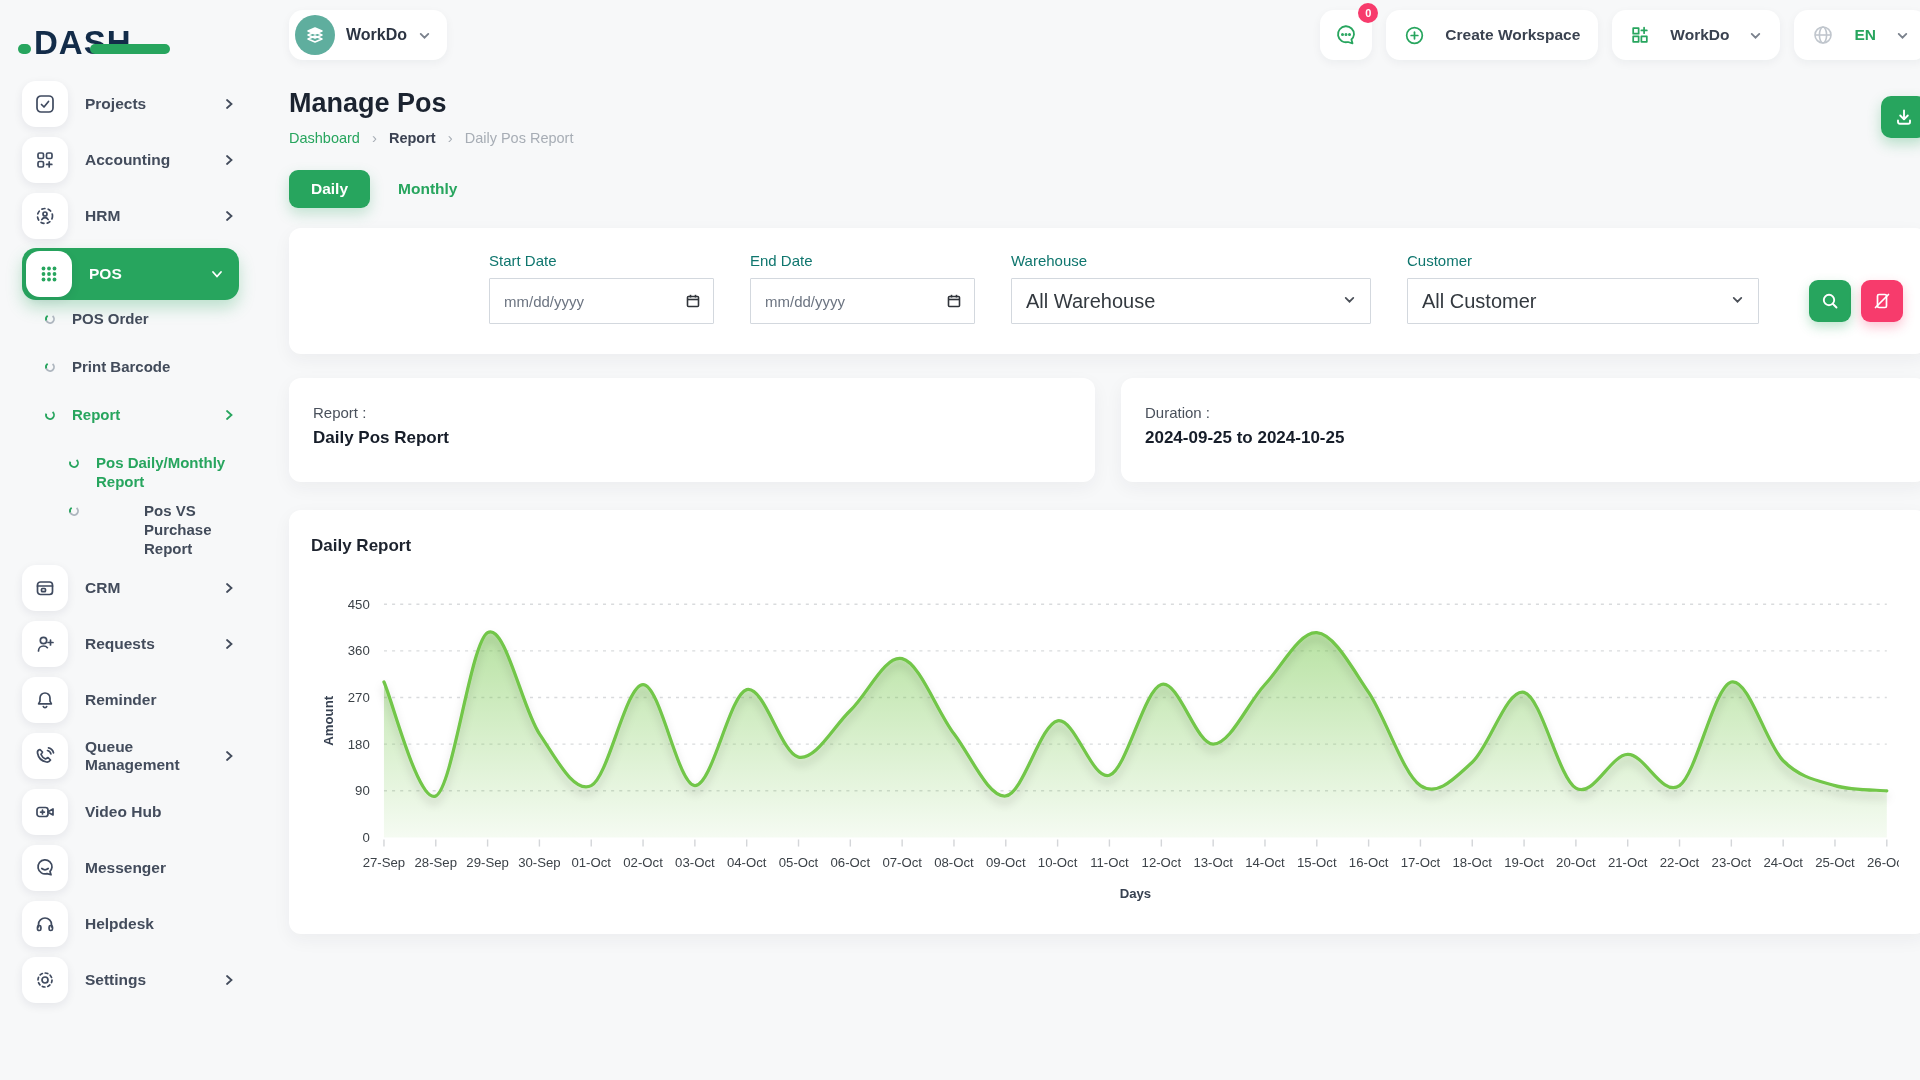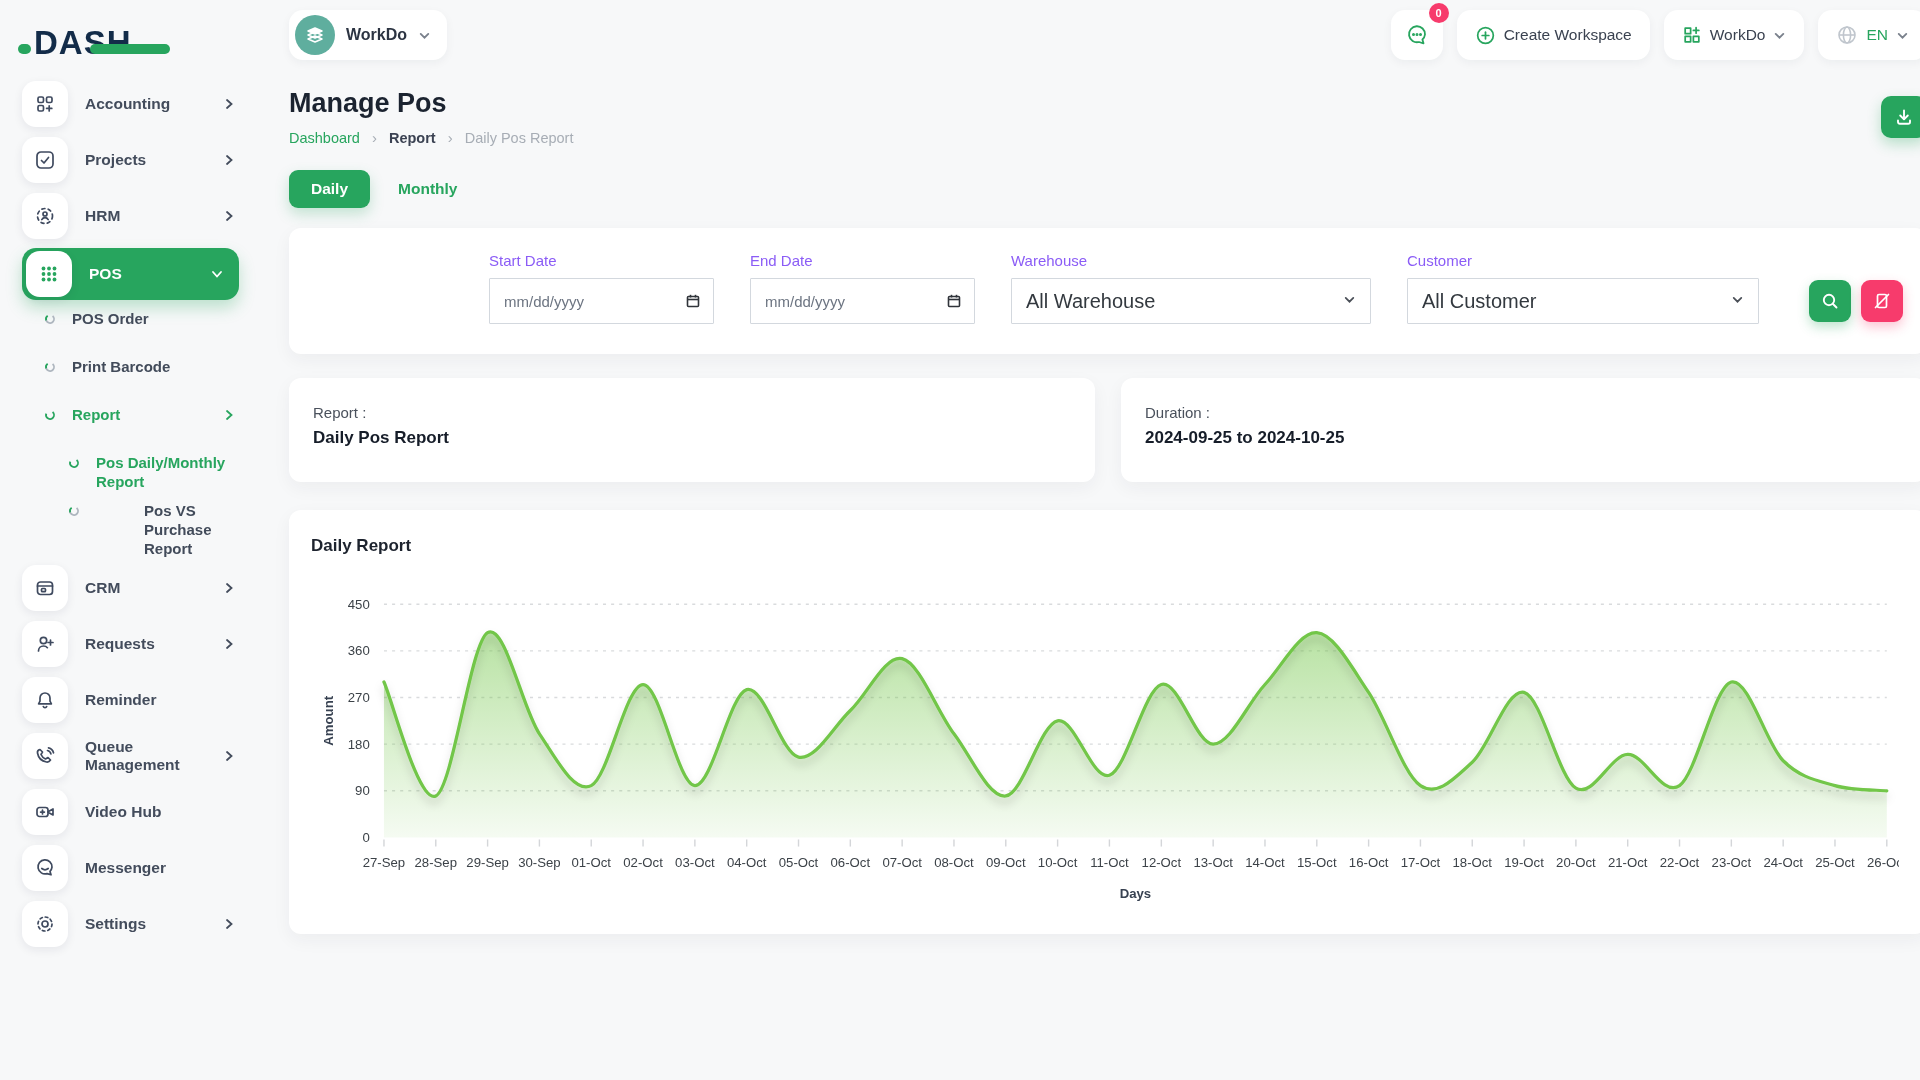--- a/index.html
+++ b/index.html
@@ -51,21 +51,21 @@
   .ws-pill { padding:5px 16px 5px 6px; gap:11px; }
   .avatar { width:40px; height:40px; border-radius:50%; background:#5fae9e; display:flex; align-items:center; justify-content:center; }
   .ws-name { font-size:16px; font-weight:600; color:#2c3442; }
   .top-right { margin-left:auto; display:flex; align-items:center; gap:14px; }
   .icon-btn { width:52px; justify-content:center; position:relative; }
   .badge {
     position:absolute; top:-7px; right:-6px; min-width:20px; height:20px; border-radius:10px;
     background:#f73b6c; color:#fff; font-size:11px; font-weight:700;
     display:flex; align-items:center; justify-content:center; padding:0 6px;
   }
-  .txt-pill { padding:0 18px; gap:8px; font-size:15.5px; font-weight:400; color:#3a4250; }
+  .txt-pill { padding:0 18px; gap:20px; font-size:15.5px; font-weight:700; color:#3a4250; }
   .txt-pill .en { color:#27a55e; }
 
   
   .page-head { margin-top:18px; position:relative; }
   .page-title { font-size:27px; font-weight:700; color:#1b2330; }
   .crumbs { display:flex; align-items:center; gap:12px; margin-top:10px; font-size:14.5px; }
   .crumb-link { color:#27a55e; cursor:pointer; }
   .crumb-mid { color:#3b4252; font-weight:600; cursor:pointer; }
   .crumb-cur { color:#a7adb5; }
   .crumb-sep { color:#a7adb5; font-size:15px; }
@@ -77,21 +77,21 @@
 
   .tabs { display:flex; align-items:center; margin-top:24px; gap:6px; }
   .tab { font-size:15.5px; font-weight:600; padding:10px 22px; border-radius:9px; cursor:pointer; }
   .tab.on { background:#27a55e; color:#fff; box-shadow:0 6px 14px rgba(39,165,94,.25);text-align:center; }
   .tab.off { color:#27a55e; }
 
   
   .card { background:#fff; border-radius:12px; box-shadow:0 6px 18px rgba(40,45,60,.05); }
   .filters { margin-top:20px; display:flex; align-items:flex-end; gap:36px; padding:24px 24px 30px; }
   .f-spacer { width:140px; flex-shrink:0; }
-  .field .f-label { font-size:15px; color:#8b5cf6; margin-bottom:9px; }
+  .field .f-label { font-size:15px; color:#0f766e; margin-bottom:9px; }
   .inp {
     position:relative; height:46px; border:1px solid #d3d8de; border-radius:1px; background:#fff;
     display:flex; align-items:center;
   }
   .inp input {
     border:none; outline:none; background:transparent; width:100%; height:100%;
     padding:0 38px 0 14px; font-size:15px; color:#5c6470;
     font-family:"Liberation Sans", sans-serif;
   }
   .inp input::placeholder { color:#6d7582; opacity:1; }
@@ -129,43 +129,43 @@
       <span class="logo-dot"></span>
       <span class="logo-text">DASH</span>
       <span class="logo-bar"></span>
     </div>
 
     <nav class="menu">
 
       <div class="mi">
         <span class="tile">
           <svg class="ic" width="22" height="22" viewBox="0 0 22 22" fill="none" stroke="#3f4a5f" stroke-width="1.7" stroke-linecap="round" stroke-linejoin="round">
+              <rect x="3" y="3" width="16" height="16" rx="4"></rect>
+              <polyline points="7.5,11.5 10,14 14.5,8.5"></polyline>
+            </svg>
+        </span>
+        <span class="lbl">Projects</span>
+        <span class="chev">
+            <svg class="ic" width="12" height="12" viewBox="0 0 12 12" fill="none" stroke="#434c5c" stroke-width="1.8" stroke-linecap="round">
+              <polyline points="4,2 8.5,6 4,10"></polyline>
+            </svg>
+          </span>
+      </div>
+
+      <div class="mi">
+        <span class="tile">
+          <svg class="ic" width="22" height="22" viewBox="0 0 22 22" fill="none" stroke="#3f4a5f" stroke-width="1.7" stroke-linecap="round" stroke-linejoin="round">
               <rect x="4" y="4" width="5.5" height="5.5" rx="1.5"></rect>
               <rect x="12.5" y="4" width="5.5" height="5.5" rx="1.5"></rect>
               <rect x="4" y="12.5" width="5.5" height="5.5" rx="1.5"></rect>
               <line x1="15.2" y1="12.8" x2="15.2" y2="18"></line>
               <line x1="12.6" y1="15.4" x2="17.8" y2="15.4"></line>
             </svg>
         </span>
         <span class="lbl">Accounting</span>
-        <span class="chev">
-            <svg class="ic" width="12" height="12" viewBox="0 0 12 12" fill="none" stroke="#434c5c" stroke-width="1.8" stroke-linecap="round">
-              <polyline points="4,2 8.5,6 4,10"></polyline>
-            </svg>
-          </span>
-      </div>
-
-      <div class="mi">
-        <span class="tile">
-          <svg class="ic" width="22" height="22" viewBox="0 0 22 22" fill="none" stroke="#3f4a5f" stroke-width="1.7" stroke-linecap="round" stroke-linejoin="round">
-              <rect x="3" y="3" width="16" height="16" rx="4"></rect>
-              <polyline points="7.5,11.5 10,14 14.5,8.5"></polyline>
-            </svg>
-        </span>
-        <span class="lbl">Projects</span>
         <span class="chev">
             <svg class="ic" width="12" height="12" viewBox="0 0 12 12" fill="none" stroke="#434c5c" stroke-width="1.8" stroke-linecap="round">
               <polyline points="4,2 8.5,6 4,10"></polyline>
             </svg>
           </span>
       </div>
 
       <div class="mi">
         <span class="tile">
           <svg class="ic" width="22" height="22" viewBox="0 0 22 22" fill="none" stroke="#3f4a5f" stroke-width="1.7" stroke-linecap="round" stroke-linejoin="round">
@@ -328,20 +328,30 @@
       <div class="mi">
         <span class="tile">
           <svg class="ic" width="22" height="22" viewBox="0 0 22 22" fill="none" stroke="#3f4a5f" stroke-width="1.7" stroke-linecap="round" stroke-linejoin="round">
               <path d="M18 10.2A7 7 0 1 0 13 16.6l4 1.2-1-3.4a7 7 0 0 0 2-4.2z"></path>
               <path d="M7.8 11.5c1.9 1.5 4.5 1.5 6.4 0"></path>
             </svg>
         </span>
         <span class="lbl">Messenger</span>
       </div>
 
+      <div class="mi">
+        <span class="tile">
+          <svg class="ic" width="22" height="22" viewBox="0 0 22 22" fill="none" stroke="#3f4a5f" stroke-width="1.7" stroke-linecap="round" stroke-linejoin="round">
+              <path d="M4.5 14v-2.5a6.5 6.5 0 0 1 13 0V14"></path>
+              <rect x="3.5" y="12.5" width="3.4" height="5" rx="1.6"></rect>
+              <rect x="15.1" y="12.5" width="3.4" height="5" rx="1.6"></rect>
+            </svg>
+        </span>
+        <span class="lbl">Helpdesk</span>
+      </div>
 
       <div class="mi">
         <span class="tile">
           <svg class="ic" width="22" height="22" viewBox="0 0 22 22" fill="none" stroke="#3f4a5f" stroke-width="1.7" stroke-linecap="round" stroke-linejoin="round">
               <circle cx="11" cy="11" r="3"></circle>
               <circle cx="11" cy="11" r="7" stroke-dasharray="2.6 2.9"></circle>
             </svg>
         </span>
         <span class="lbl">Settings</span>
         <span class="chev">

